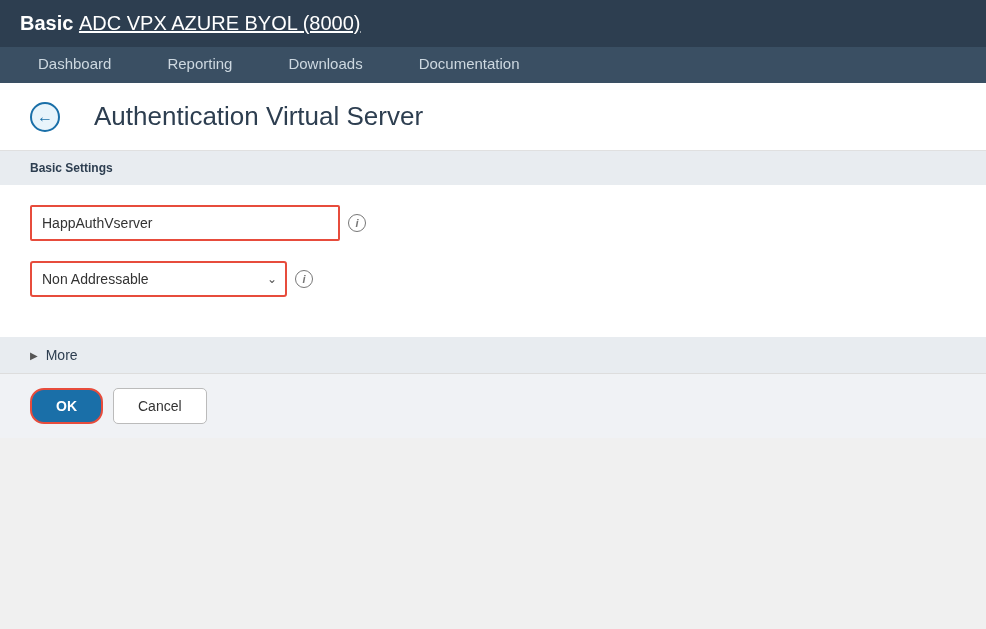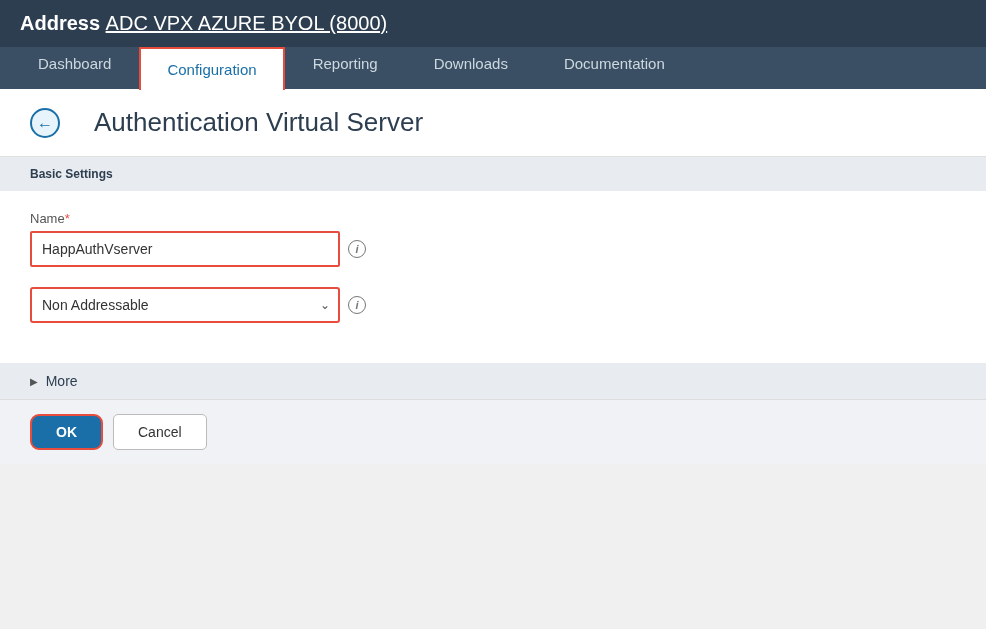--- a/index.html
+++ b/index.html
@@ -151,21 +151,21 @@
       border: 2px solid #e74c3c;
       border-radius: 2px;
       font-size: 14px;
       color: #333;
       background: white;
       outline: none;
     }
 
     .select-wrapper {
       position: relative;
-      width: 310px;
+      width: 257px;
     }
 
     .select-wrapper select {
       width: 100%;
       padding: 8px 10px;
       border: 2px solid #e74c3c;
       border-radius: 3px;
       font-size: 14px;
       color: #333;
       background: white;
@@ -226,48 +226,47 @@
       gap: 10px;
       border-top: 1px solid #ddd;
     }
 
     .btn-ok {
       background: #1a6fa8;
       color: white;
       border: 2px solid #e74c3c;
       padding: 8px 24px;
       font-size: 14px;
-      border-radius: 9px;
+      border-radius: 14px;
       cursor: pointer;
       font-weight: bold;
     }
 
     .btn-cancel {
       background: white;
       color: #333;
       border: 1px solid #bbb;
       padding: 8px 24px;
       font-size: 14px;
       border-radius: 5px;
       cursor: pointer;
     }
   </style>
 </head>
 <body>
 
 <div class="header">
   <span class="header-brand">
-    <span class="citrix">Address</span>
+    <span class="citrix">Basic</span>
     <span class="product"> <span>ADC VPX AZURE BYOL (8000)</span></span>
   </span>
 </div>
 
 <nav class="nav">
   <div class="nav-item">Dashboard</div>
-  <div class="nav-item active">Configuration</div>
   <div class="nav-item">Reporting</div>
   <div class="nav-item">Downloads</div>
   <div class="nav-item">Documentation</div>
 </nav>
 
 <div class="content">
 
   <div class="page-title-bar">
     <div class="back-btn">
       <span>←</span>
@@ -275,23 +274,20 @@
     <h1 class="page-title">Authentication Virtual Server</h1>
   </div>
 
   <div class="form-area">
 
     <div class="section-header">Basic Settings</div>
 
     <div class="form-body">
 
       <div class="field-group">
-        <label class="field-label">
-          <span>Name</span><span class="required">*</span>
-        </label>
         <div class="field-input">
           <input class="input-text" type="text" value="HappAuthVserver" style="">
           <div class="info-icon">i</div>
         </div>
       </div>
 
       <div class="field-group">
         <div class="field-input">
           <div class="select-wrapper">
             <select>

